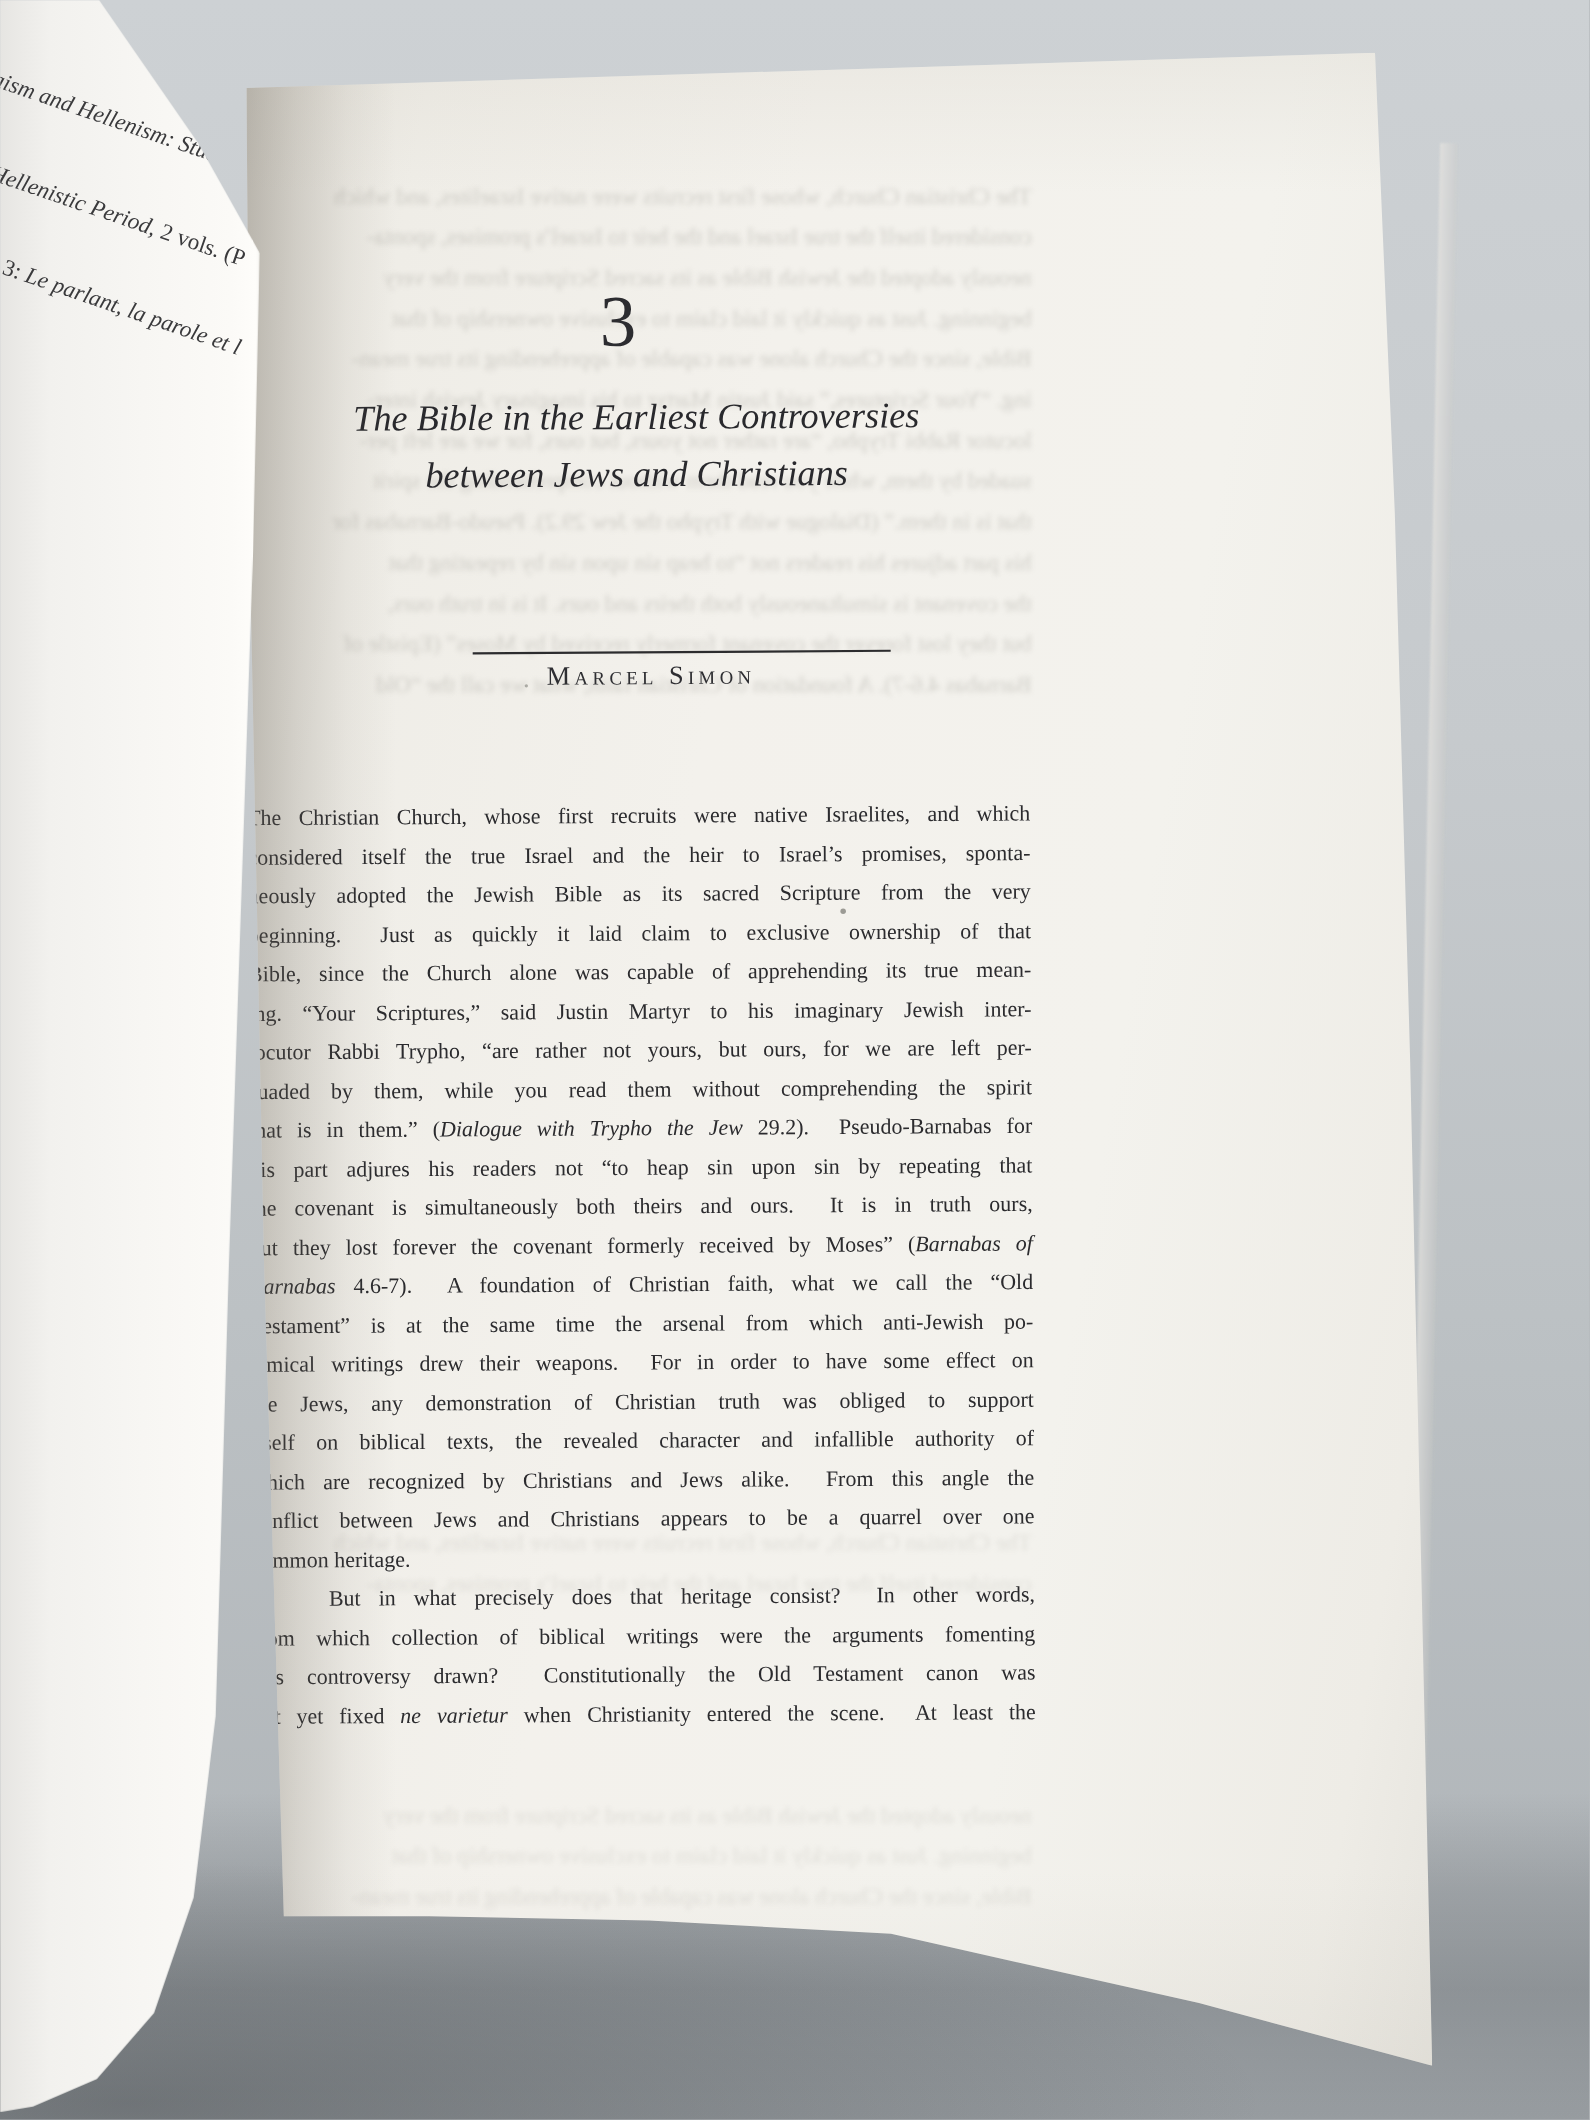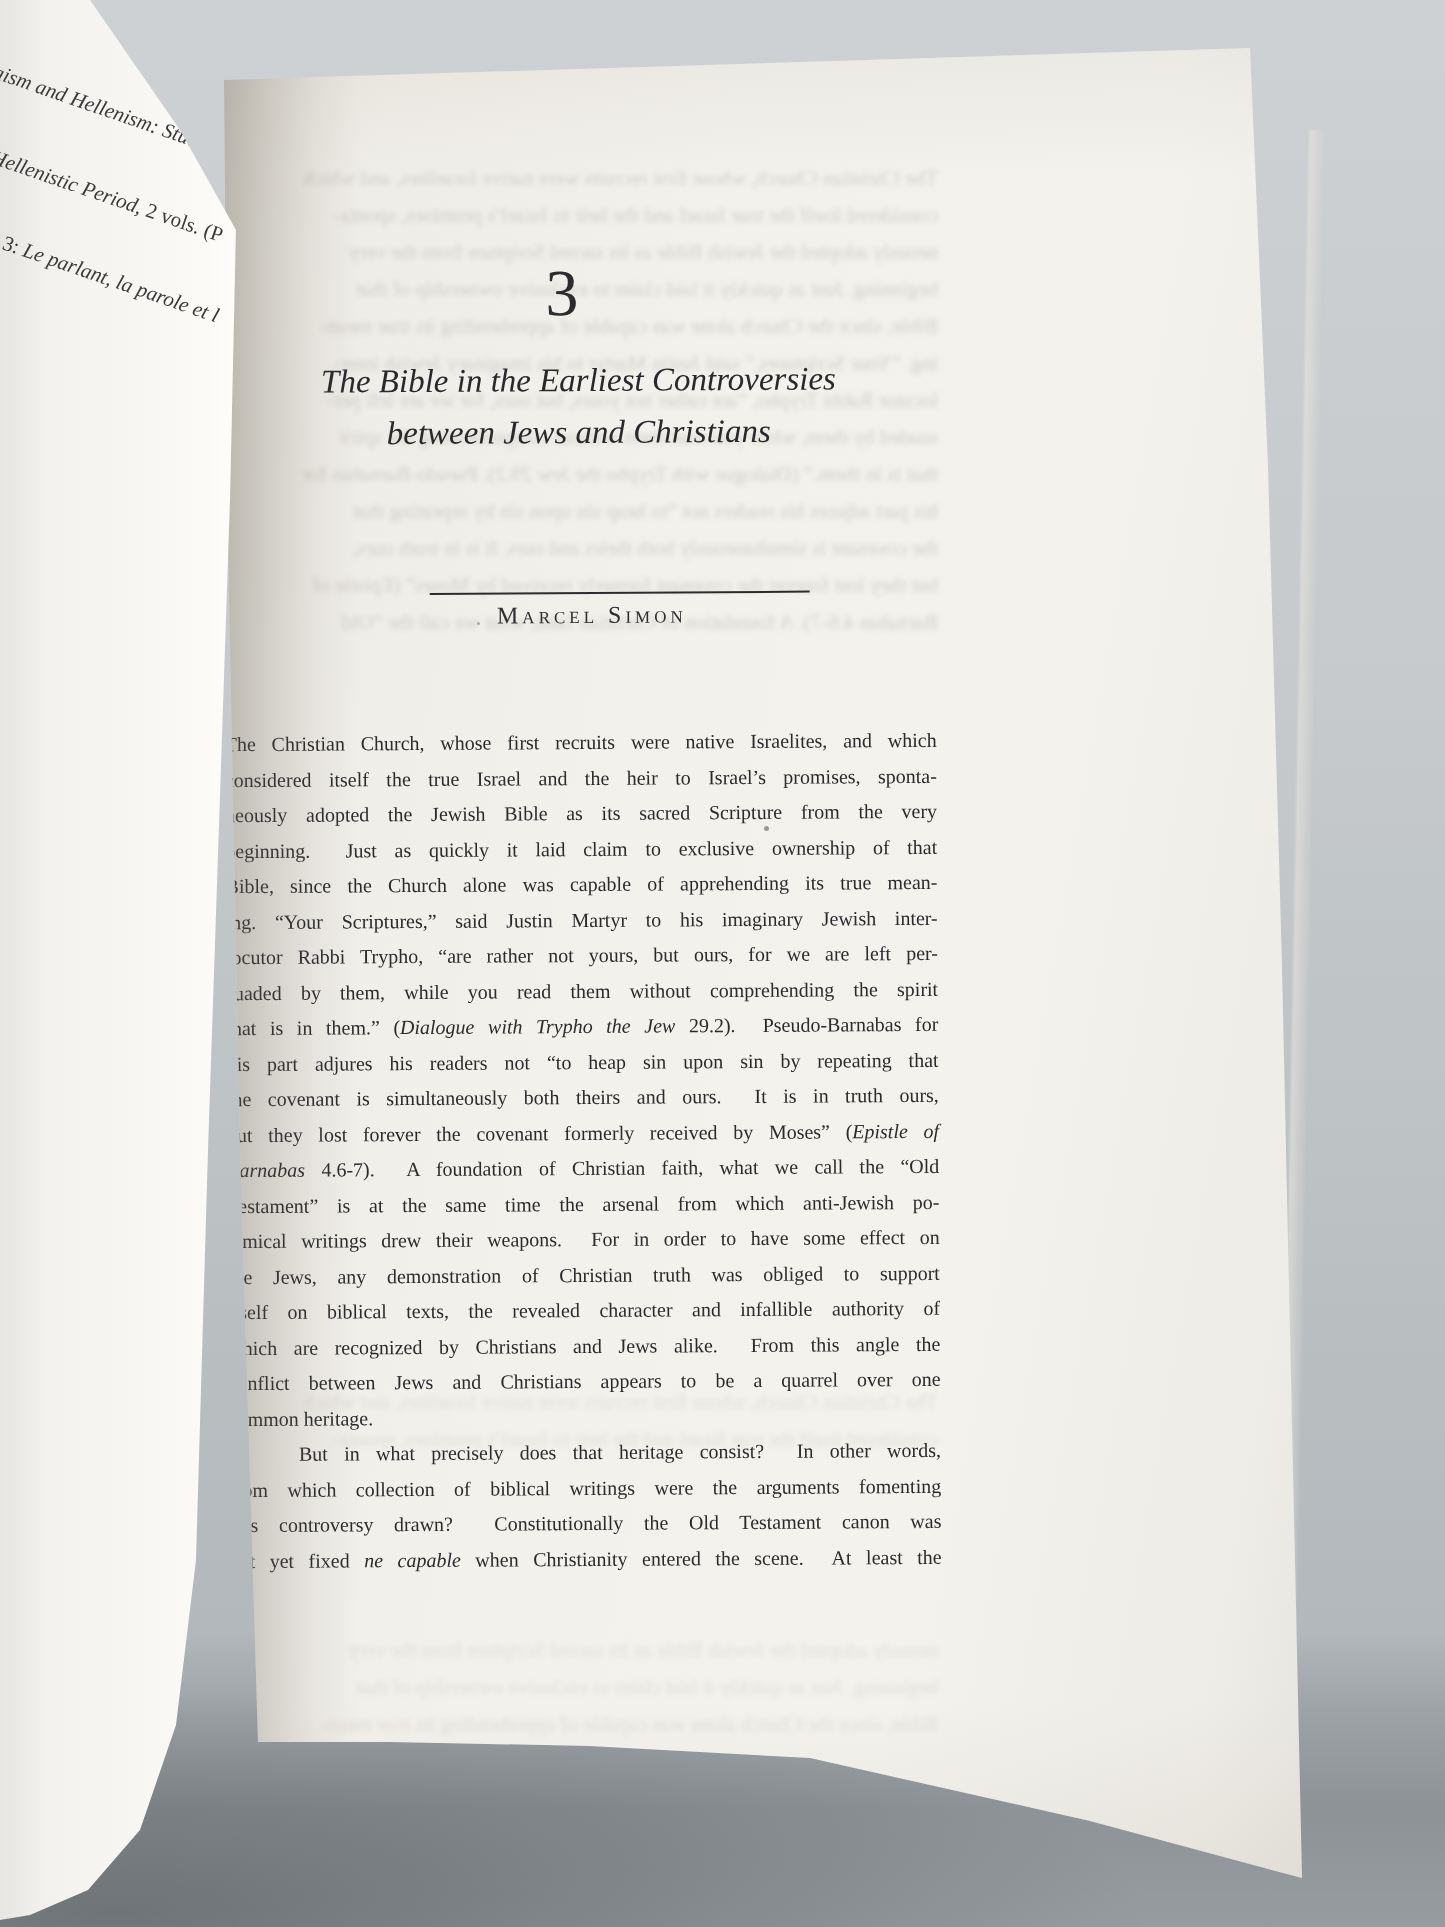--- a/index.html
+++ b/index.html
@@ -104,33 +104,33 @@
           <div class="body-line"><span>considered itself the true Israel and the heir to Israel’s promises, sponta-</span></div>
           <div class="body-line"><span>neously adopted the Jewish Bible as its sacred Scripture from the very</span></div>
           <div class="body-line"><span>beginning.  Just as quickly it laid claim to exclusive ownership of that</span></div>
           <div class="body-line"><span>Bible, since the Church alone was capable of apprehending its true mean-</span></div>
           <div class="body-line"><span>ing. “Your Scriptures,” said Justin Martyr to his imaginary Jewish inter-</span></div>
           <div class="body-line"><span>locutor Rabbi Trypho, “are rather not yours, but ours, for we are left per-</span></div>
           <div class="body-line"><span>suaded by them, while you read them without comprehending the spirit</span></div>
           <div class="body-line"><span>that is in them.” (</span><em>Dialogue with Trypho the Jew</em><span> 29.2).  Pseudo-Barnabas for</span></div>
           <div class="body-line"><span>his part adjures his readers not “to heap sin upon sin by repeating that</span></div>
           <div class="body-line"><span>the covenant is simultaneously both theirs and ours.  It is in truth ours,</span></div>
-          <div class="body-line"><span>but they lost forever the covenant formerly received by Moses” (</span><em>Epistle of</em></div>
+          <div class="body-line"><span>but they lost forever the covenant formerly received by Moses” (</span><em>Barnabas of</em></div>
           <div class="body-line"><em>Barnabas</em><span> 4.6-7).  A foundation of Christian faith, what we call the “Old</span></div>
           <div class="body-line"><span>Testament” is at the same time the arsenal from which anti-Jewish po-</span></div>
           <div class="body-line"><span>lemical writings drew their weapons.  For in order to have some effect on</span></div>
           <div class="body-line"><span>the Jews, any demonstration of Christian truth was obliged to support</span></div>
           <div class="body-line"><span>itself on biblical texts, the revealed character and infallible authority of</span></div>
           <div class="body-line"><span>which are recognized by Christians and Jews alike.  From this angle the</span></div>
           <div class="body-line"><span>conflict between Jews and Christians appears to be a quarrel over one</span></div>
           <div class="body-line last"><span>common heritage.</span></div>
           <div class="body-line indent"><span>But in what precisely does that heritage consist?  In other words,</span></div>
           <div class="body-line"><span>from which collection of biblical writings were the arguments fomenting</span></div>
           <div class="body-line"><span>this controversy drawn?  Constitutionally the Old Testament canon was</span></div>
-          <div class="body-line"><span>not yet fixed </span><em>ne capable</em><span> when Christianity entered the scene.  At least the</span></div>
+          <div class="body-line"><span>not yet fixed </span><em>ne varietur</em><span> when Christianity entered the scene.  At least the</span></div>
         </div>
     </div>
     <div class="speck s1"></div>
     <div class="speck s2"></div>
     <div class="gutter-shade"></div>
   </div>
 
   <div class="left-page">
     <div class="ghost-layer" id="ghost-left"></div>
     <div id="left-page-text">

